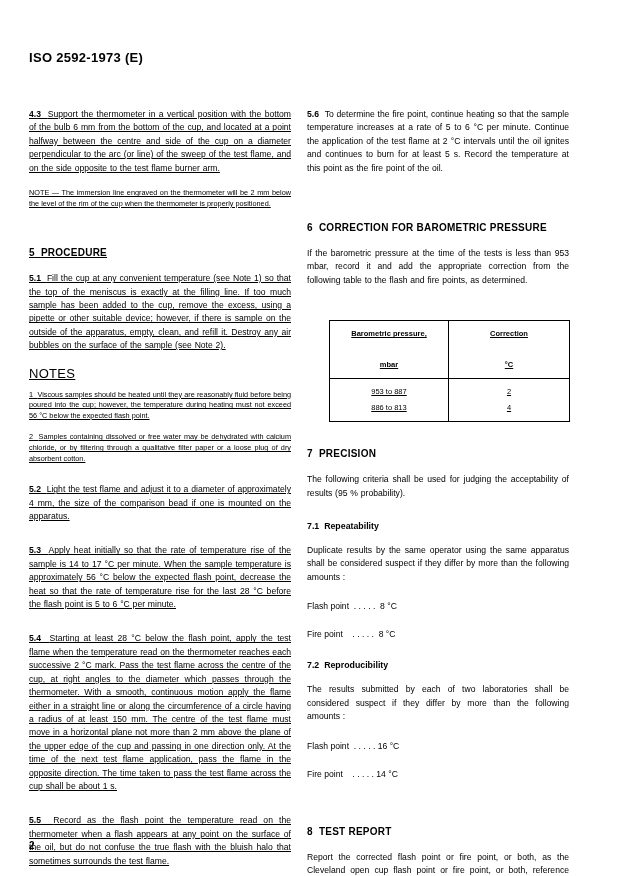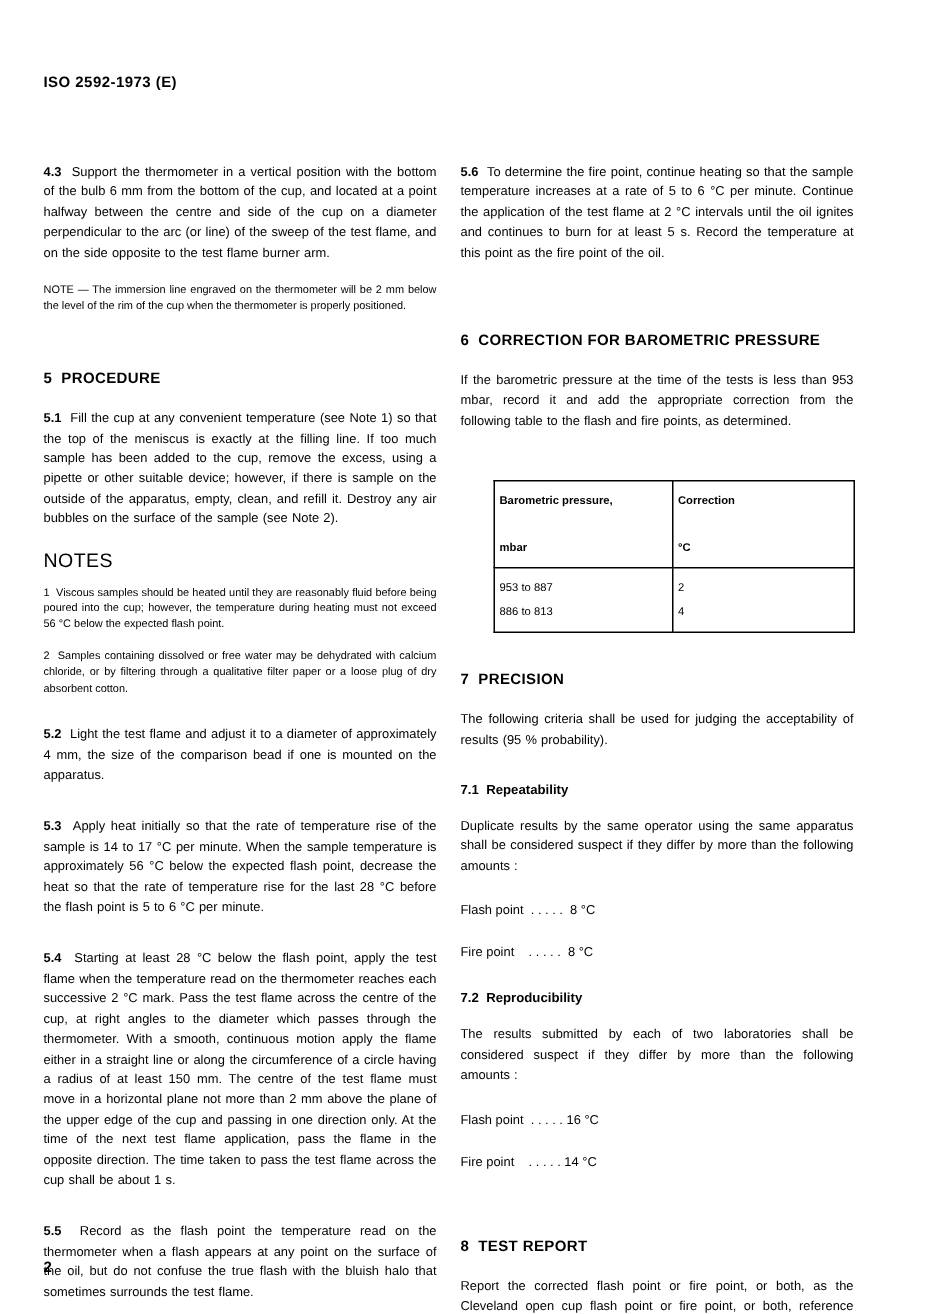--- a/index.html
+++ b/index.html
@@ -23,32 +23,32 @@
     width: 620px;
     height: 876px;
     overflow: hidden;
   }
 
   
   .doc-header {
     position: absolute;
     left: 29px;
     top: 50px;
-    font-size: 10px;
+    font-size: 13px;
     font-weight: bold;
     letter-spacing: 0.3px;
   }
 
   
   .col {
     position: absolute;
     top: 108px;
     width: 262px;
   }
-  .col-left  { left: 29px; }
+  .col-left  { left: 29px; text-decoration: underline; }
   .col-right { left: 307px; }
 
   
   p.body-text {
     margin: 0 0 13px 0;
     font-size: 8.6px;
     line-height: 13.4px;
     text-align: justify;
     text-justify: inter-word;
     word-spacing: 0.4px;
@@ -118,22 +118,23 @@
   }
   table.corr-table {
     border-collapse: collapse;
     width: 226px;
     font-size: 7.5px;
     table-layout: fixed;
   }
   table.corr-table th,
   table.corr-table td {
     border: 1px solid #000000;
-    text-align: left;
+    text-align: center;
     vertical-align: middle;
+    text-decoration: underline;
   }
   table.corr-table th {
     font-weight: bold;
     padding: 7px 3px 8px 3px;
     line-height: 11px;
   }
   table.corr-table th .unit-line {
     display: block;
     font-weight: bold;
     margin-top: 20px;

